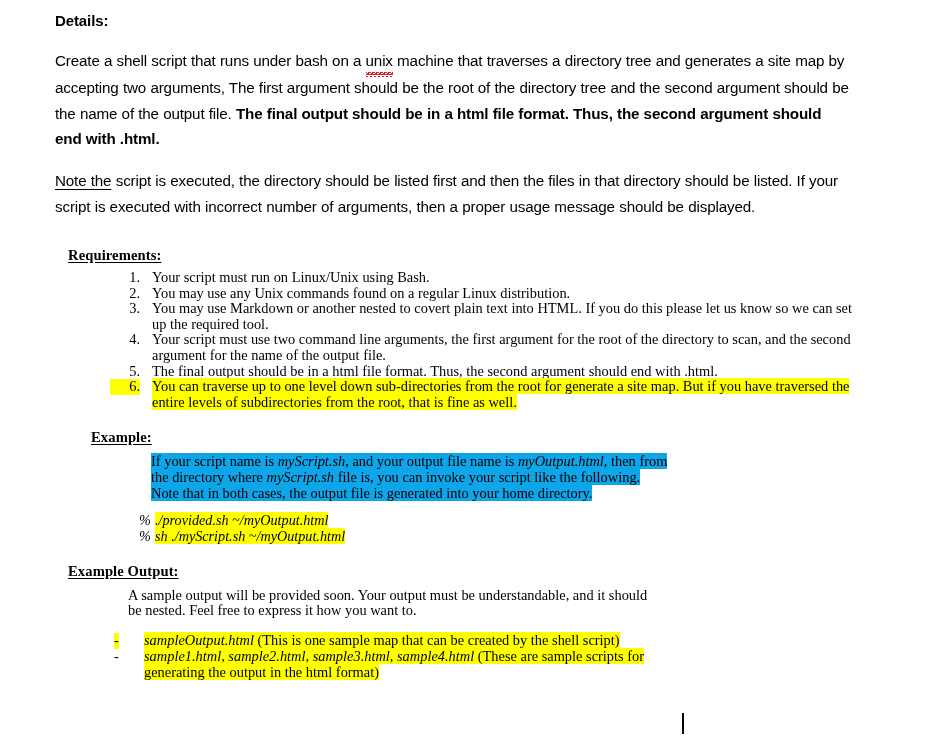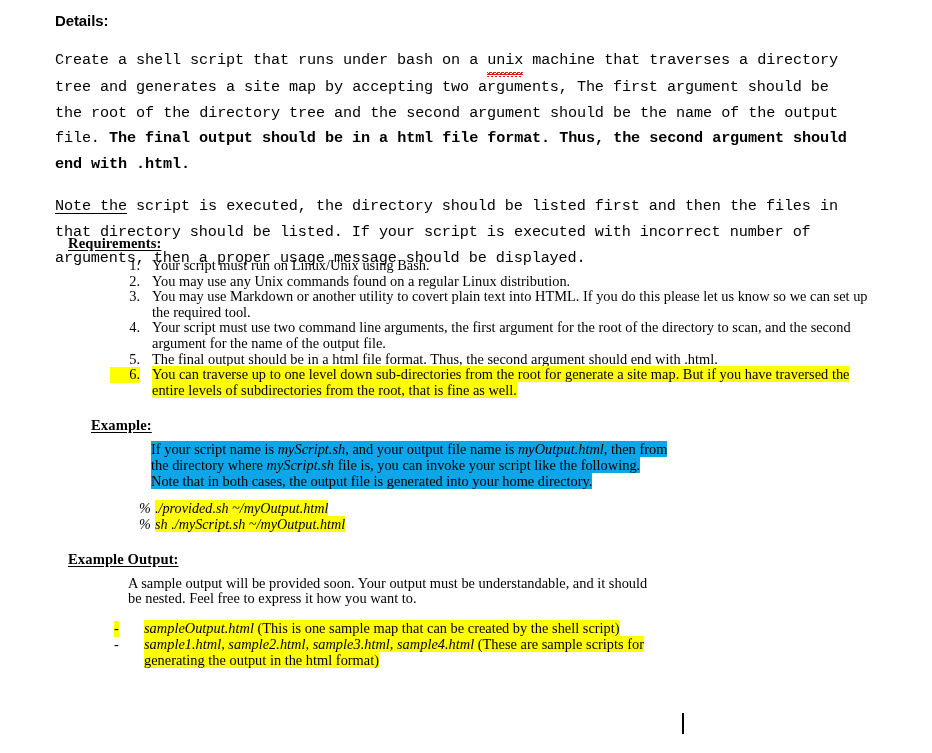--- a/index.html
+++ b/index.html
@@ -35,21 +35,21 @@
   .heading-details {
     font-family: "Liberation Sans", sans-serif;
     font-size: 15px;
     font-weight: bold;
     line-height: 26px;
     margin: 0 0 14px 0;
     letter-spacing: -0.1px;
   }
 
   .body-para {
-    font-family: Liberation Mono, monospace;
+    font-family: Liberation Sans, sans-serif;
     font-size: 15.2px;
     line-height: 25.8px;
     margin: 0 0 14px 0;
     text-align: left;
     letter-spacing: -0.15px;
     word-spacing: 0.2px;
   }
 
   .body-para.second {
     margin-top: 16px;
@@ -88,21 +88,21 @@
       radial-gradient(circle at 1px 3px, #e02020 1.1px, transparent 1.3px),
       radial-gradient(circle at 3px 0px, #e02020 1.1px, transparent 1.3px);
     background-size: 4px 4px;
     background-repeat: repeat-x;
   }
 
   
   .doc-bottom {
     position: absolute;
     left: 68px;
-    top: 234px;
+    top: 246px;
     width: 800px;
     font-family: "Liberation Serif", serif;
     color: #000000;
   }
 
   .sec-heading {
     font-family: "Liberation Serif", serif;
     font-size: 14.6px;
     font-weight: bold;
     text-decoration: underline;
@@ -229,21 +229,21 @@
         <li>
           <span class="num">1.</span>
           <span class="txt">Your script must run on Linux/Unix using Bash.</span>
         </li>
         <li>
           <span class="num">2.</span>
           <span class="txt">You may use any Unix commands found on a regular Linux distribution.</span>
         </li>
         <li>
           <span class="num">3.</span>
-          <span class="txt">You may use Markdown or another utility to covert plain text into HTML. If you do this please let us know so we can set up the required tool.</span>
+          <span class="txt">You may use Markdown or another nested to covert plain text into HTML. If you do this please let us know so we can set up the required tool.</span>
         </li>
         <li>
           <span class="num">4.</span>
           <span class="txt">Your script must use two command line arguments, the first argument for the root of the directory to scan, and the second argument for the name of the output file.</span>
         </li>
         <li>
           <span class="num">5.</span>
           <span class="txt">The final output should be in a html file format. Thus, the second argument should end with .html.</span>
         </li>
         <li>

